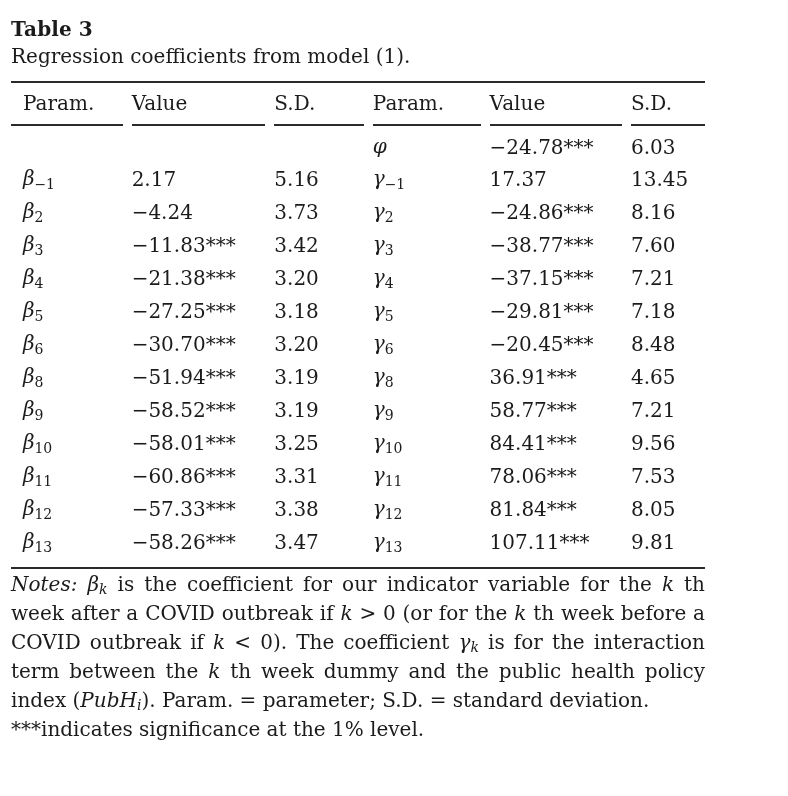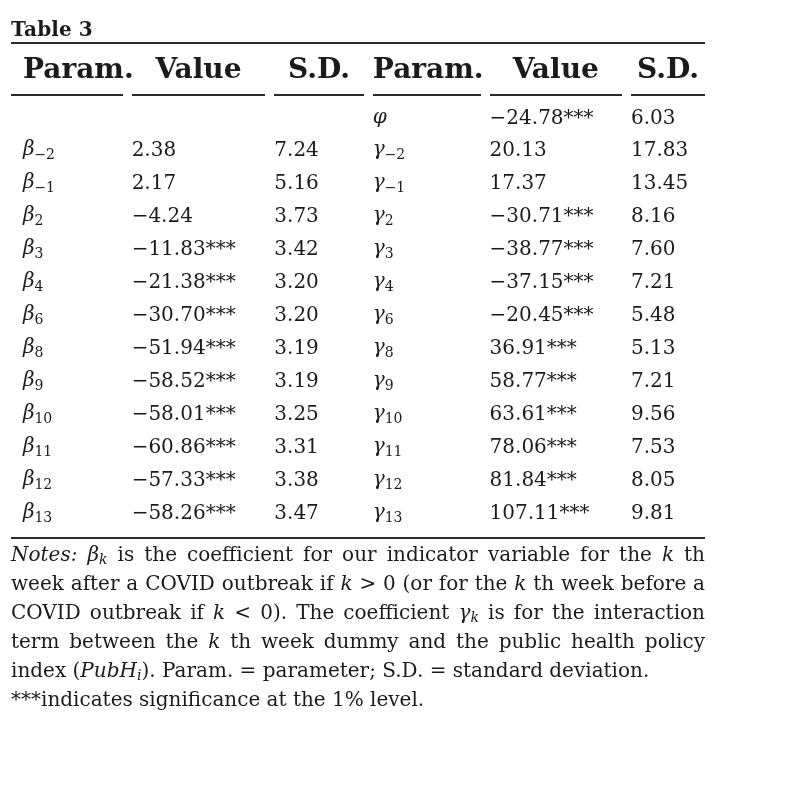--- a/index.html
+++ b/index.html
@@ -31,21 +31,21 @@
   .rule.top{height:2px;}
   .rule.bottom{height:2px;margin-top:9px;}
   table{
     border-collapse:separate;
     border-spacing:9px 0;
     width:calc(100% + 18px);
     margin:0 -9px;
     table-layout:fixed;
   }
   th{
-    text-align:center;font-weight:700;font-size:28px;
+    text-align:left;font-weight:400;font-size:20px;
     padding:8px 0 9px 0;
     border-bottom:2.5px solid var(--rule);
     white-space:nowrap;
   }
   td{
     font-size:20px;height:33px;vertical-align:middle;
     padding:0;white-space:nowrap;
   }
   tbody tr:first-child td{padding-top:5px;height:36px;}
   th.c1, td.c1{padding-left:12px;}
@@ -66,20 +66,21 @@
     font-size:14px;line-height:0;
     vertical-align:-3px;
   }
 </style>
 </head>
 <body>
 
 <div class="page">
 
   <div class="title">Table 3</div>
+  <div class="subtitle">Regression coefficients from model (1).</div>
 
   <div class="rule top"></div>
 
   <table>
     <colgroup>
       <col style="width:17.2%">
         <col style="width:20.6%">
         <col style="width:13.8%">
       <col style="width:16.6%">
         <col style="width:20.4%">
@@ -98,89 +99,89 @@
     <tbody>
         <tr>
           <td class="c1 param"><span class="pbase"></span><span class="psub"></span></td>
           <td class="val"></td>
           <td class="sd"></td>
           <td class="param"><span class="pbase">φ</span><span class="psub"></span></td>
           <td class="val">−24.78***</td>
           <td class="sd">6.03</td>
         </tr>
         <tr>
-          <td class="c1 param"><span class="pbase">β</span><span class="psub">−2</span></td>
-          <td class="val">2.38</td>
-          <td class="sd">7.24</td>
-          <td class="param"><span class="pbase">γ</span><span class="psub">−2</span></td>
-          <td class="val">20.13</td>
-          <td class="sd">17.83</td>
-        </tr>
-        <tr>
           <td class="c1 param"><span class="pbase">β</span><span class="psub">−1</span></td>
           <td class="val">2.17</td>
           <td class="sd">5.16</td>
           <td class="param"><span class="pbase">γ</span><span class="psub">−1</span></td>
           <td class="val">17.37</td>
           <td class="sd">13.45</td>
         </tr>
         <tr>
           <td class="c1 param"><span class="pbase">β</span><span class="psub">2</span></td>
           <td class="val">−4.24</td>
           <td class="sd">3.73</td>
           <td class="param"><span class="pbase">γ</span><span class="psub">2</span></td>
-          <td class="val">−30.71***</td>
+          <td class="val">−24.86***</td>
           <td class="sd">8.16</td>
         </tr>
         <tr>
           <td class="c1 param"><span class="pbase">β</span><span class="psub">3</span></td>
           <td class="val">−11.83***</td>
           <td class="sd">3.42</td>
           <td class="param"><span class="pbase">γ</span><span class="psub">3</span></td>
           <td class="val">−38.77***</td>
           <td class="sd">7.60</td>
         </tr>
         <tr>
           <td class="c1 param"><span class="pbase">β</span><span class="psub">4</span></td>
           <td class="val">−21.38***</td>
           <td class="sd">3.20</td>
           <td class="param"><span class="pbase">γ</span><span class="psub">4</span></td>
           <td class="val">−37.15***</td>
           <td class="sd">7.21</td>
         </tr>
         <tr>
+          <td class="c1 param"><span class="pbase">β</span><span class="psub">5</span></td>
+          <td class="val">−27.25***</td>
+          <td class="sd">3.18</td>
+          <td class="param"><span class="pbase">γ</span><span class="psub">5</span></td>
+          <td class="val">−29.81***</td>
+          <td class="sd">7.18</td>
+        </tr>
+        <tr>
           <td class="c1 param"><span class="pbase">β</span><span class="psub">6</span></td>
           <td class="val">−30.70***</td>
           <td class="sd">3.20</td>
           <td class="param"><span class="pbase">γ</span><span class="psub">6</span></td>
           <td class="val">−20.45***</td>
-          <td class="sd">5.48</td>
+          <td class="sd">8.48</td>
         </tr>
         <tr>
           <td class="c1 param"><span class="pbase">β</span><span class="psub">8</span></td>
           <td class="val">−51.94***</td>
           <td class="sd">3.19</td>
           <td class="param"><span class="pbase">γ</span><span class="psub">8</span></td>
           <td class="val">36.91***</td>
-          <td class="sd">5.13</td>
+          <td class="sd">4.65</td>
         </tr>
         <tr>
           <td class="c1 param"><span class="pbase">β</span><span class="psub">9</span></td>
           <td class="val">−58.52***</td>
           <td class="sd">3.19</td>
           <td class="param"><span class="pbase">γ</span><span class="psub">9</span></td>
           <td class="val">58.77***</td>
           <td class="sd">7.21</td>
         </tr>
         <tr>
           <td class="c1 param"><span class="pbase">β</span><span class="psub">10</span></td>
           <td class="val">−58.01***</td>
           <td class="sd">3.25</td>
           <td class="param"><span class="pbase">γ</span><span class="psub">10</span></td>
-          <td class="val">63.61***</td>
+          <td class="val">84.41***</td>
           <td class="sd">9.56</td>
         </tr>
         <tr>
           <td class="c1 param"><span class="pbase">β</span><span class="psub">11</span></td>
           <td class="val">−60.86***</td>
           <td class="sd">3.31</td>
           <td class="param"><span class="pbase">γ</span><span class="psub">11</span></td>
           <td class="val">78.06***</td>
           <td class="sd">7.53</td>
         </tr>

